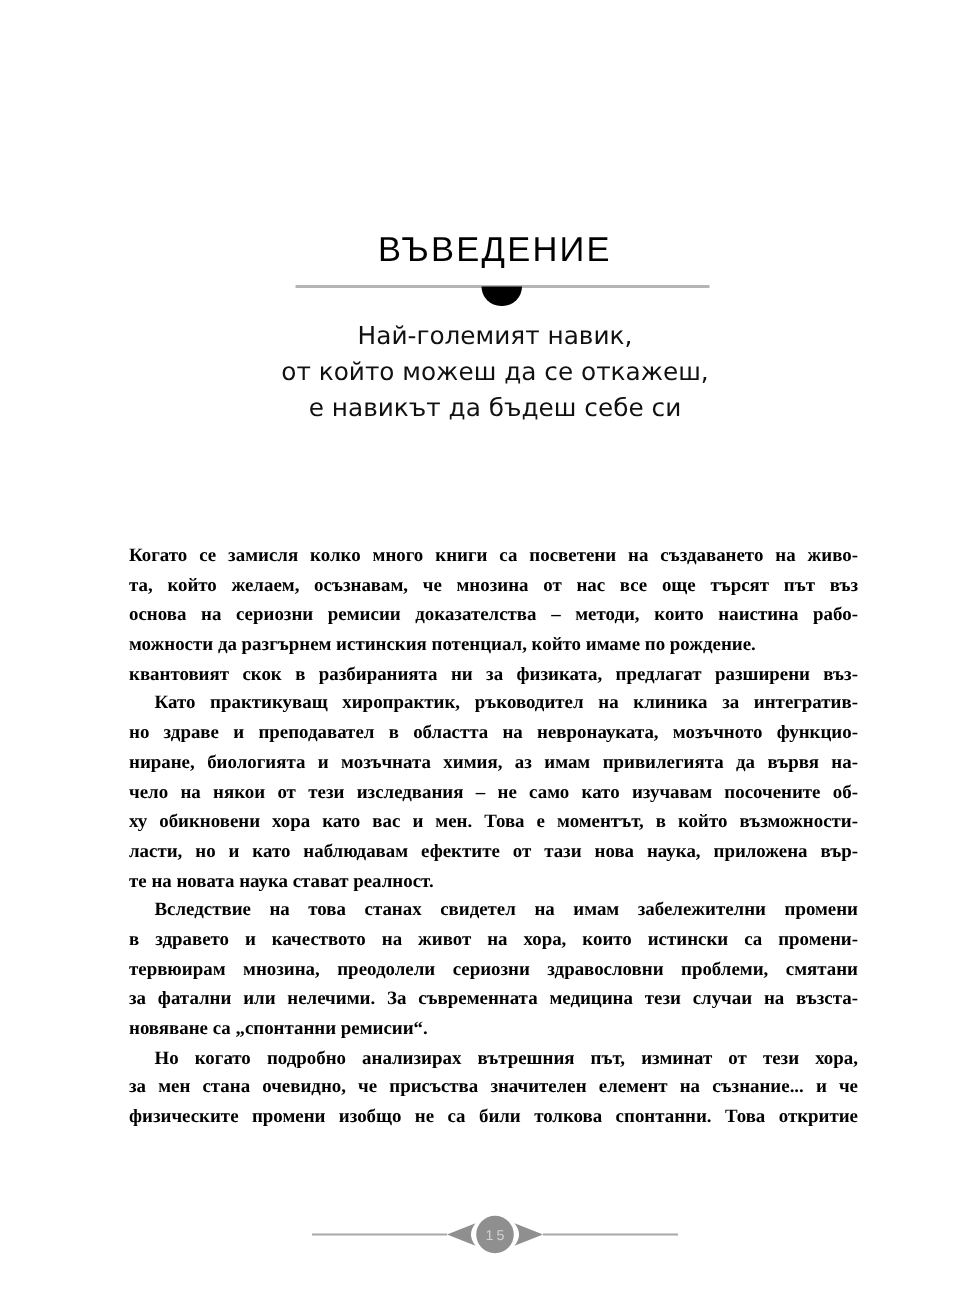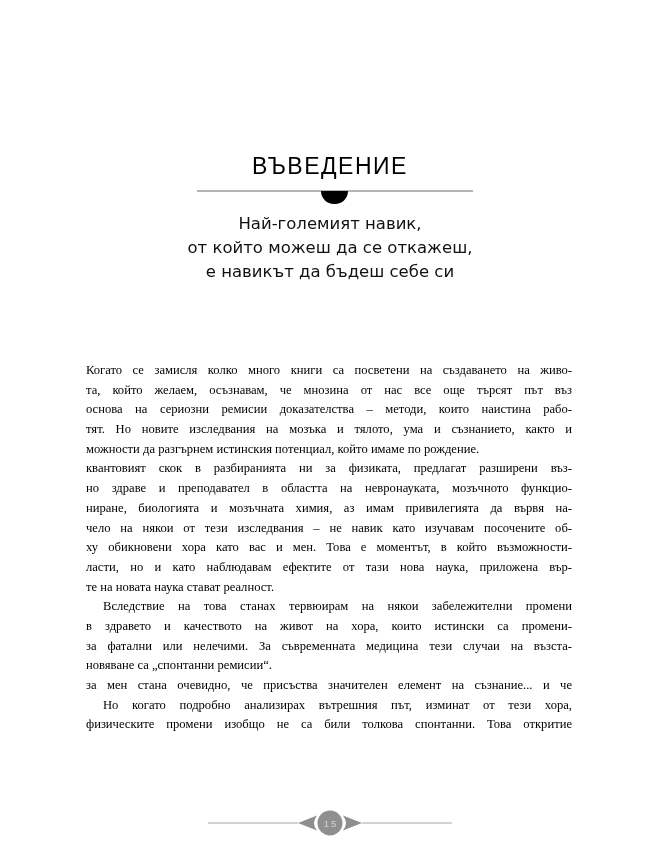--- a/index.html
+++ b/index.html
@@ -62,21 +62,21 @@
     line-height: 24px;
     color: #111111;
   }
   .body-text {
     position: absolute;
     top: 361px;
     left: 86px;
     width: 486px;
     font-family: "Liberation Serif", serif;
     font-size: 12.6px;
-    font-weight: normal;
+    font-weight: bold;
     line-height: 19.68px;
     color: var(--text);
   }
   .body-line {
     text-align: justify;
     text-align-last: justify;
     white-space: nowrap;
     overflow: visible;
   }
   .body-line.last-line {
@@ -112,35 +112,36 @@
   <div class="epigraph">
     <div class="epi-line">Най-големият навик,</div>
     <div class="epi-line">от който можеш да се откажеш,</div>
     <div class="epi-line">е навикът да бъдеш себе си</div>
   </div>
 
   <div class="body-text">
       <div class="body-line">Когато се замисля колко много книги са посветени на създаването на живо-</div>
       <div class="body-line">та, който желаем, осъзнавам, че мнозина от нас все още търсят път въз</div>
       <div class="body-line">основа на сериозни ремисии доказателства – методи, които наистина рабо-</div>
-      <div class="body-line">тят. Но новите изследвания на мозъка и тялото, ума и съзнанието, както и</div>
       <div class="body-line last-line">можности да разгърнем истинския потенциал, който имаме по рождение.</div>
       <div class="body-line">квантовият скок в разбиранията ни за физиката, предлагат разширени въз-</div>
+      <div class="body-line indented">Като практикуващ хиропрактик, ръководител на клиника за интегратив-</div>
       <div class="body-line">но здраве и преподавател в областта на невронауката, мозъчното функцио-</div>
       <div class="body-line">ниране, биологията и мозъчната химия, аз имам привилегията да вървя на-</div>
-      <div class="body-line">чело на някои от тези изследвания – не навик като изучавам посочените об-</div>
+      <div class="body-line">чело на някои от тези изследвания – не само като изучавам посочените об-</div>
       <div class="body-line">ху обикновени хора като вас и мен. Това е моментът, в който възможности-</div>
       <div class="body-line">ласти, но и като наблюдавам ефектите от тази нова наука, приложена вър-</div>
       <div class="body-line last-line">те на новата наука стават реалност.</div>
-      <div class="body-line indented">Вследствие на това станах тервюирам на някои забележителни промени</div>
+      <div class="body-line indented">Вследствие на това станах свидетел на имам забележителни промени</div>
       <div class="body-line">в здравето и качеството на живот на хора, които истински са промени-</div>
+      <div class="body-line">тервюирам мнозина, преодолели сериозни здравословни проблеми, смятани</div>
       <div class="body-line">за фатални или нелечими. За съвременната медицина тези случаи на възста-</div>
       <div class="body-line last-line">новяване са „спонтанни ремисии“.</div>
+      <div class="body-line indented">Но когато подробно анализирах  вътрешния път, изминат от тези хора,</div>
       <div class="body-line">за мен стана очевидно, че присъства значителен елемент на съзнание... и че</div>
-      <div class="body-line indented">Но когато подробно анализирах  вътрешния път, изминат от тези хора,</div>
       <div class="body-line">физическите промени изобщо не са били толкова спонтанни. Това откритие</div>
     </div>
 
   <svg class="footer-ornament" viewBox="0 0 264 30" xmlns="http://www.w3.org/2000/svg">
     <line x1="10" y1="15" x2="100" y2="15" stroke="var(--ornament_line)" stroke-width="1.2"></line>
     <path d="M 100 15 L 119 7.5 Q 113 15 119 22.5 Z" fill="var(--ornament_gray)"></path>
     <circle cx="132" cy="15" r="12.5" fill="var(--ornament_gray)"></circle>
     <text x="133" y="18.5" text-anchor="middle">15</text>
     <path d="M 164 15 L 145 7.5 Q 151 15 145 22.5 Z" fill="var(--ornament_gray)"></path>
     <line x1="164" y1="15" x2="254" y2="15" stroke="var(--ornament_line)" stroke-width="1.2"></line>

